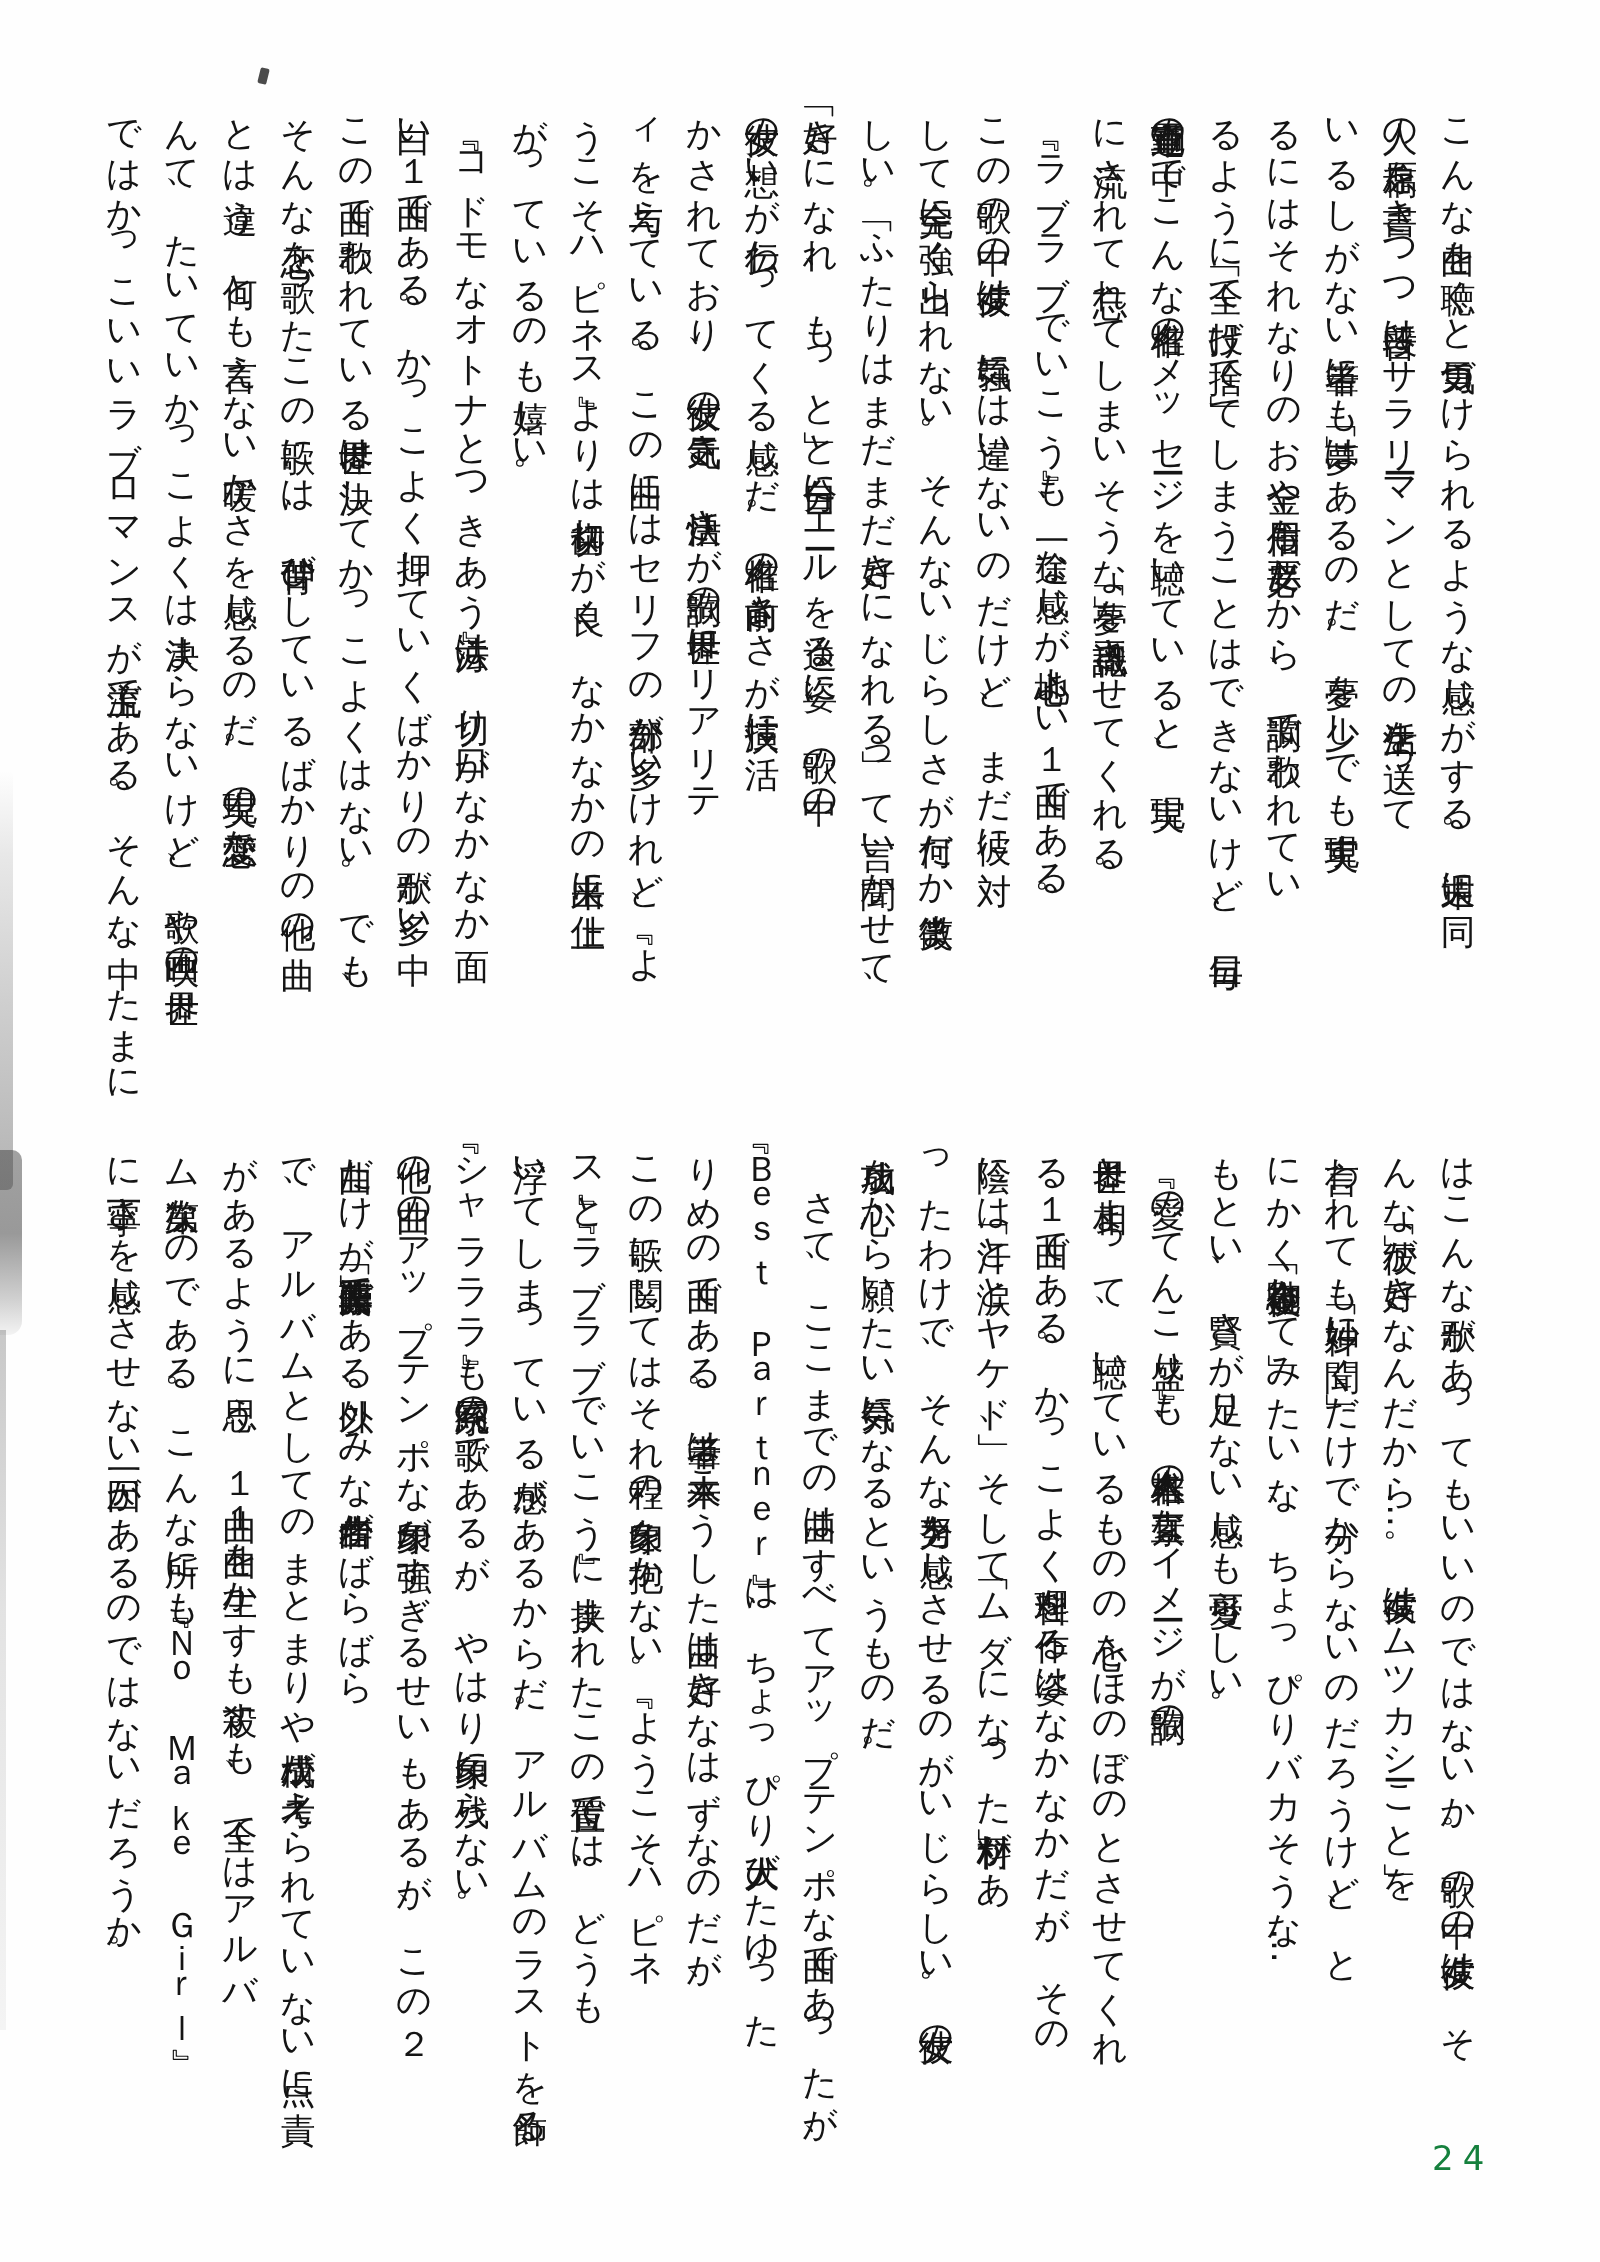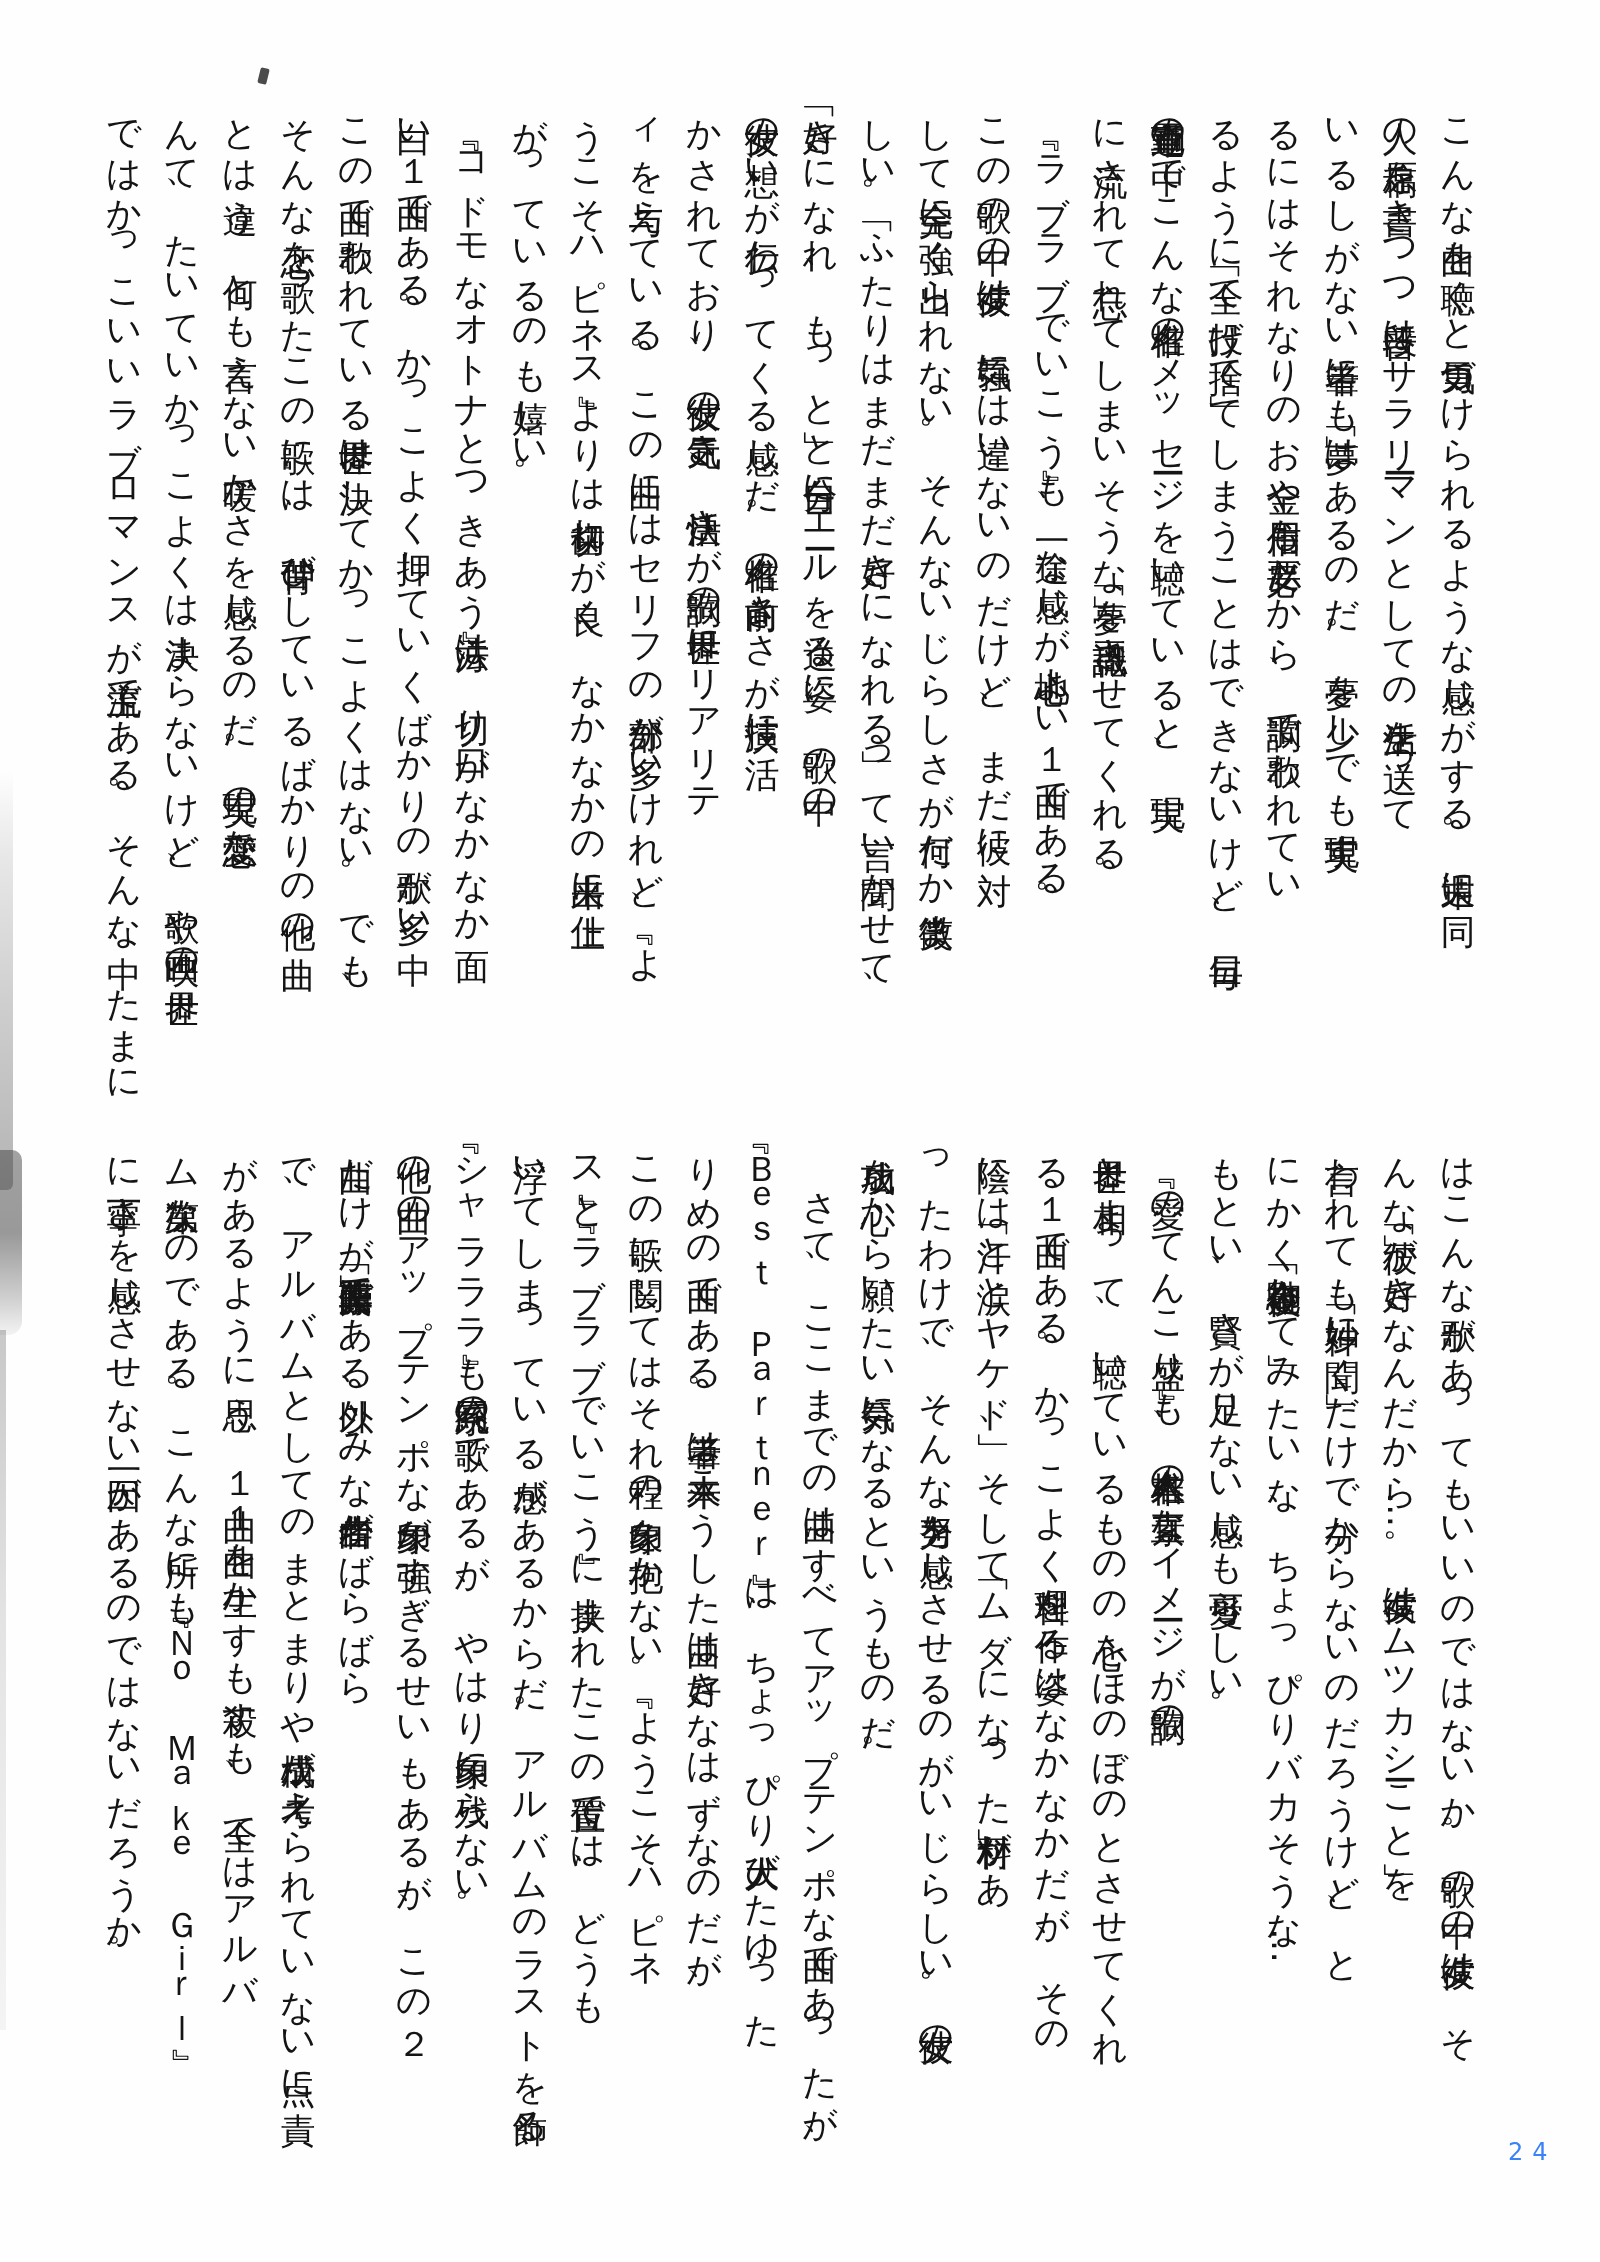--- a/index.html
+++ b/index.html
@@ -23,24 +23,24 @@
     letter-spacing: 0px;
     font-weight: 500;
     white-space: nowrap;
   }
   .vblock.top { top: 95px; height: 985px; }
   .vblock.bottom { top: 1133px; height: 985px; }
   .tcol { margin: 0; padding: 0; }
   .page-number {
     position: absolute;
     top: 2138px;
-    left: 1508px;
-    font-size: 24px;
+    left: 1432px;
+    font-size: 34px;
     letter-spacing: 9px;
-    color: #3b82f6;
+    color: #15803d;
   }
   
   .edge-streak {
     position: absolute;
     left: 0; top: 770px;
     width: 13px; height: 420px;
     background: linear-gradient(to bottom,
       rgba(40,40,40,0.00) 0%,
       rgba(40,40,40,0.10) 20%,
       rgba(40,40,40,0.22) 55%,

